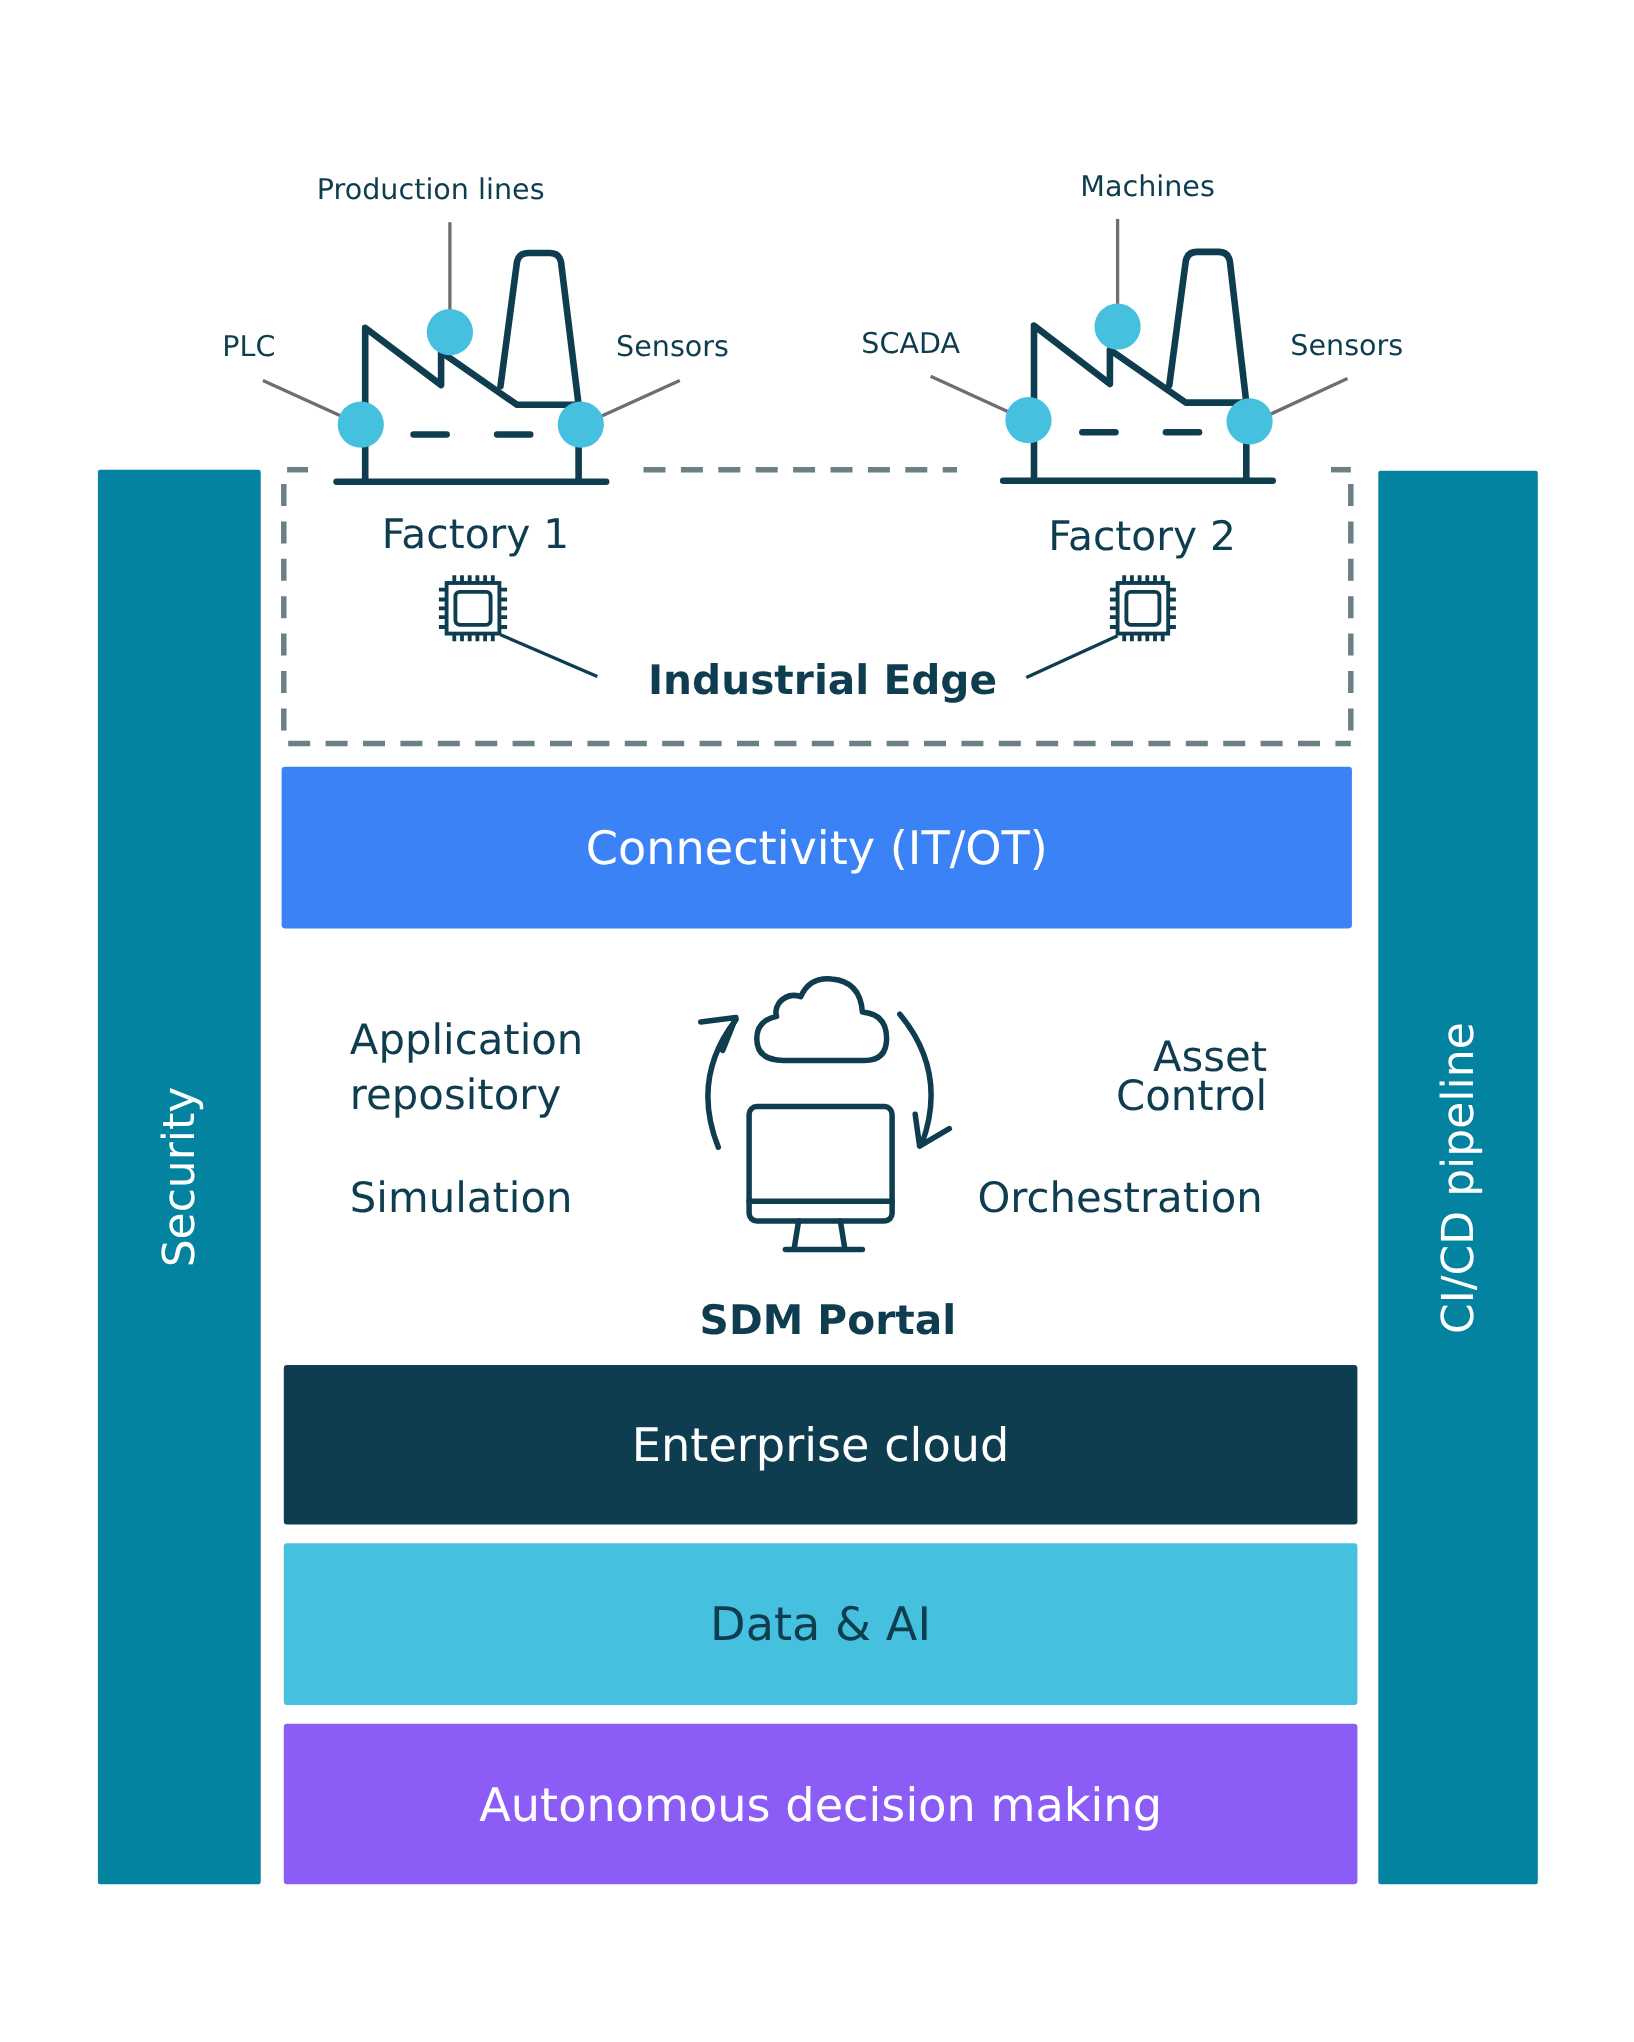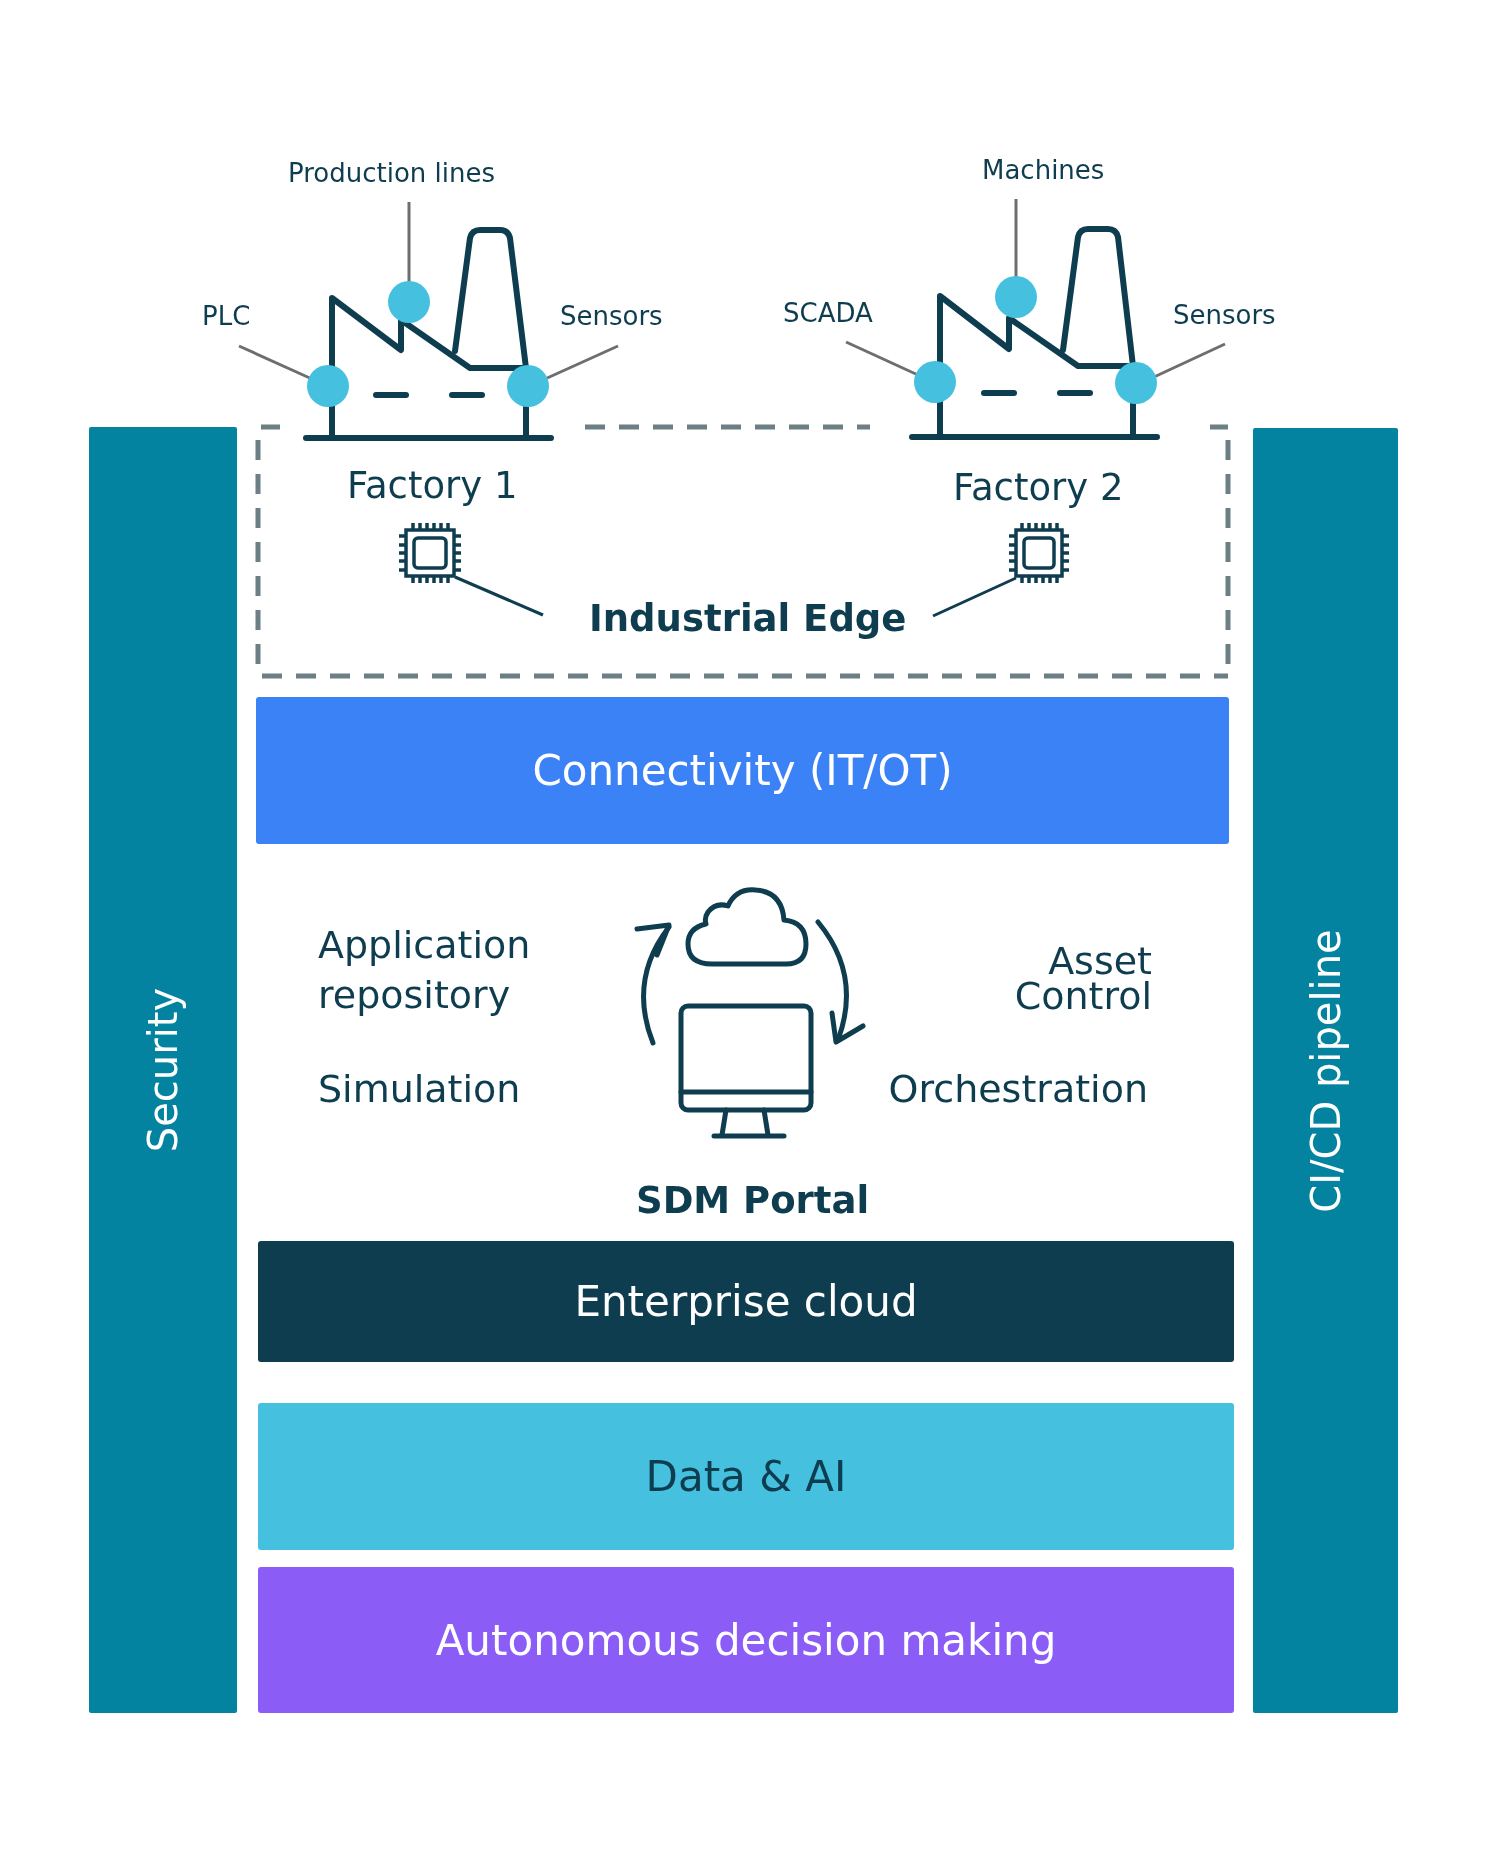--- a/index.html
+++ b/index.html
@@ -132,21 +132,21 @@
 <div class="lbl mid-label" style="left:318px; top:926px;">Application</div>
 <div class="lbl mid-label" style="left:318px; top:976px;">repository</div>
 <div class="lbl mid-label" style="left:318px; top:1070px;">Simulation</div>
 
 <div class="lbl mid-label" style="right:333px; top:926px;margin-top:16px;">Asset</div>
 <div class="lbl mid-label" style="right:333px; top:977px;">Control</div>
 <div class="lbl mid-label" style="right:337px; top:1070px;">Orchestration</div>
 
 <div class="lbl bold-title" style="left:636px; top:1182px;">SDM Portal</div>
 
-<div class="layer" style="left:258px; top:1241px; width:976px; height:121px; background:#0F3D50; color:#ffffff;">
+<div class="layer" style="left:258px; top:1241px; width:976px; height:145px; background:#0F3D50; color:#ffffff;">
   <span>Enterprise cloud</span>
 </div>
 <div class="layer" style="left:258px; top:1403px; width:976px; height:147px; background:#45C1DF; color:#0F3D50;">
   <span>Data &amp; AI</span>
 </div>
 <div class="layer" style="left:258px; top:1567px; width:976px; height:146px; background:#8b5cf6; color:#ffffff;">
   <span>Autonomous decision making</span>
 </div>
 
 </body></html>

